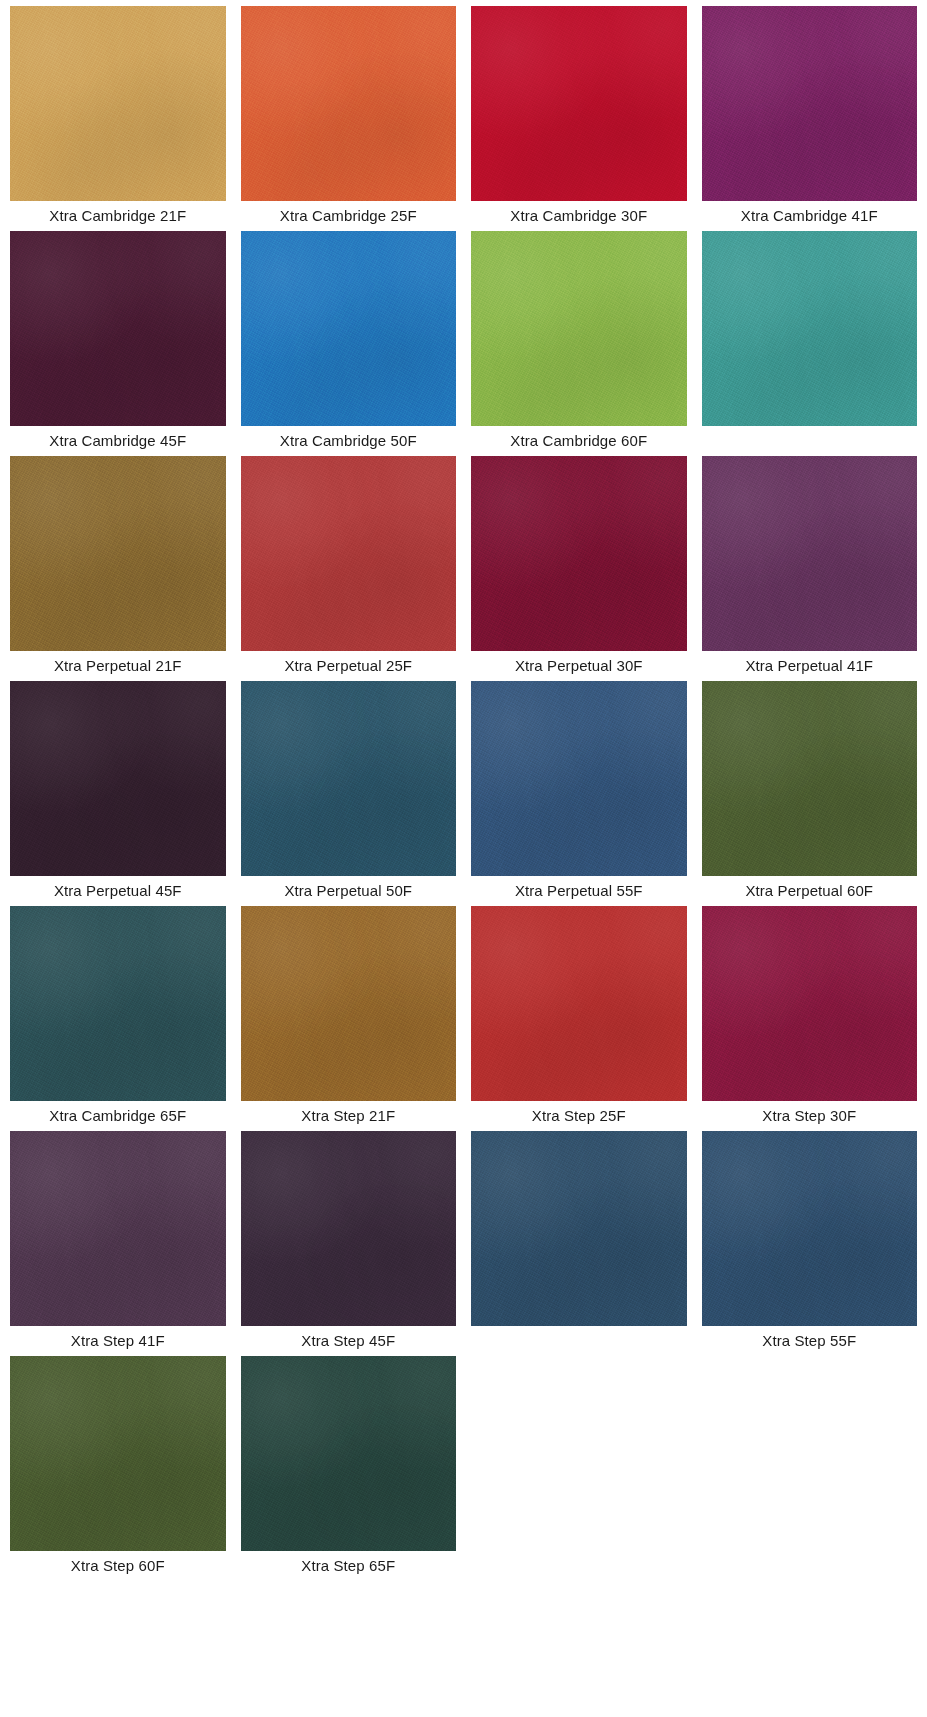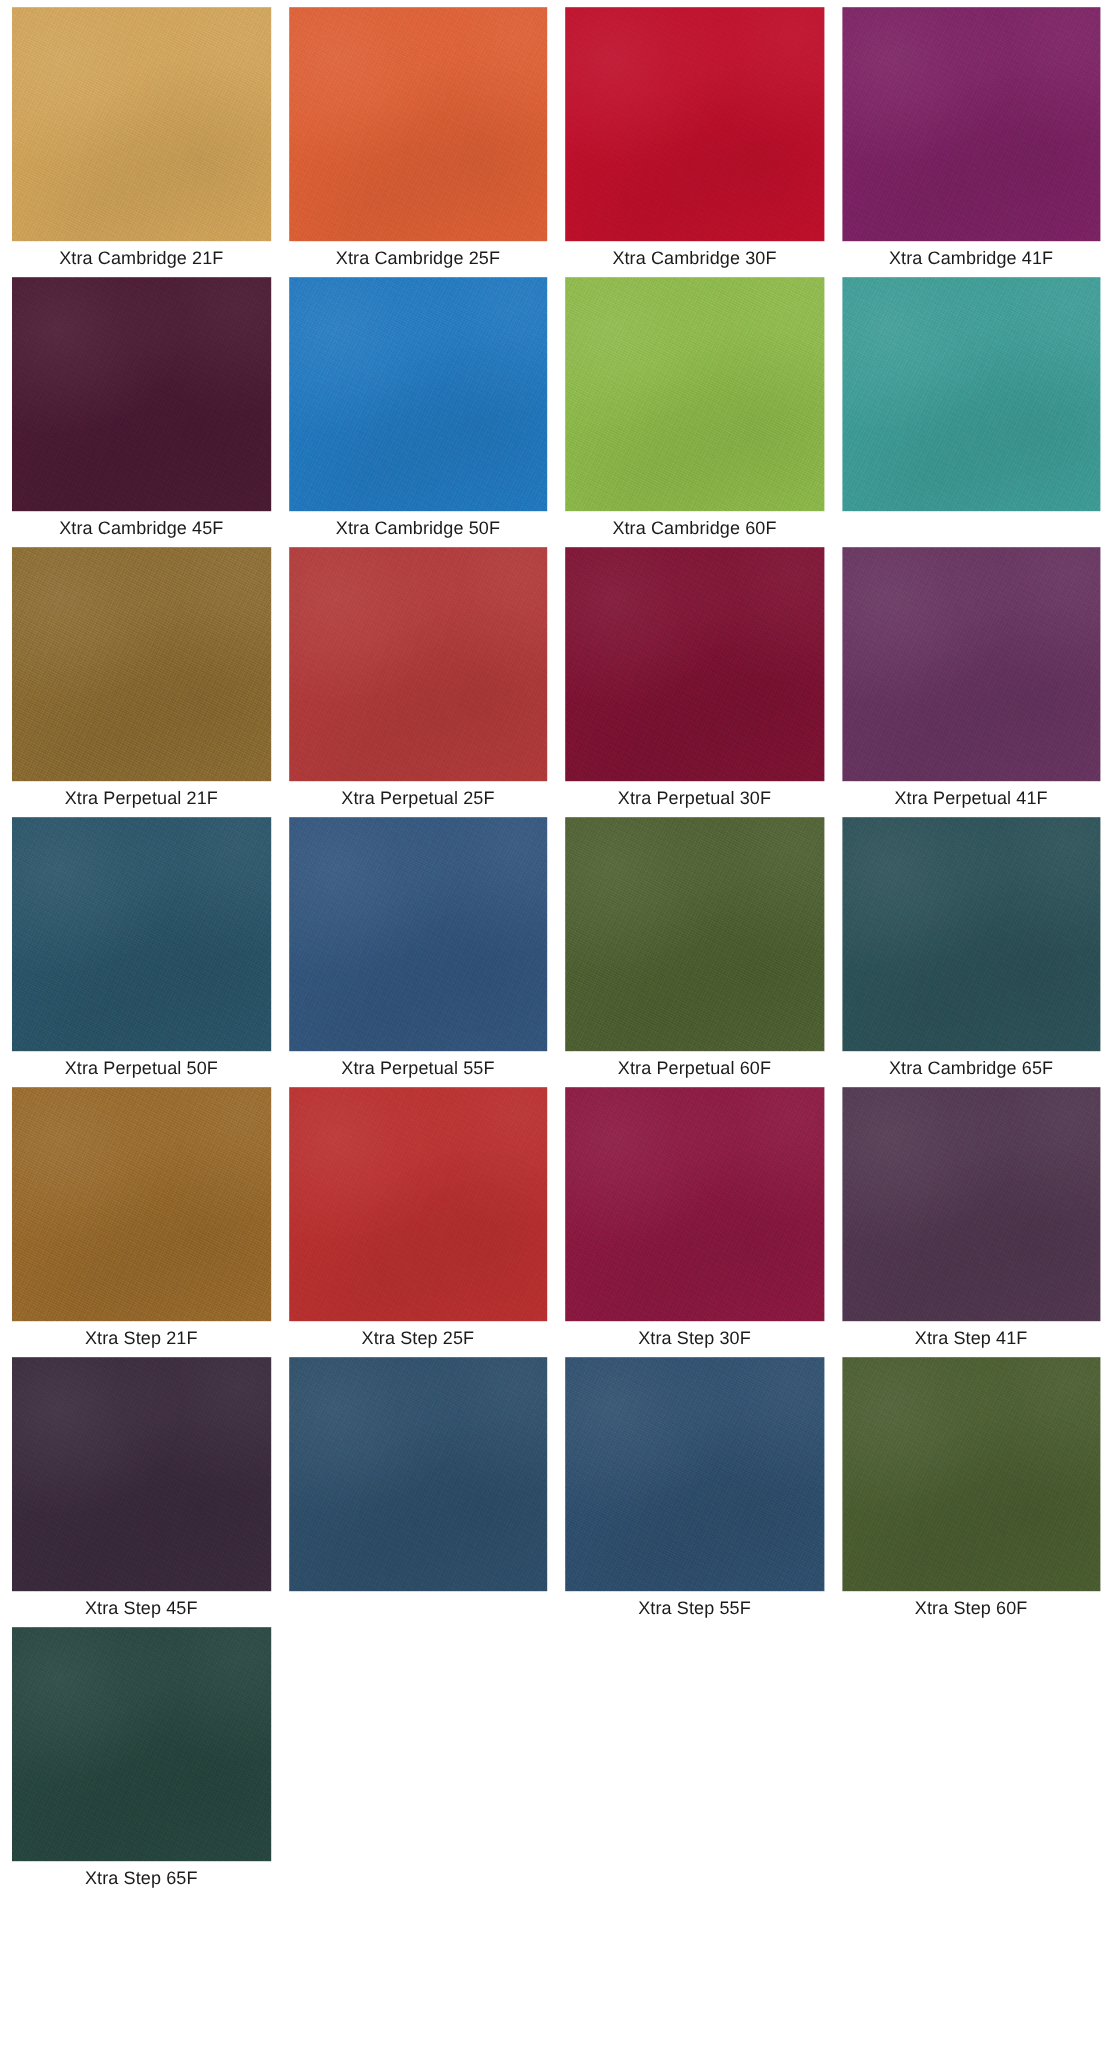--- a/index.html
+++ b/index.html
@@ -145,20 +145,24 @@
     </div>
     <div class="swatch-cell">
       <div class="swatch-chip" style="background-color: rgb(125, 18, 51);"></div>
       <div class="swatch-label">Xtra Perpetual 30F</div>
     </div>
     <div class="swatch-cell">
       <div class="swatch-chip" style="background-color: rgb(102, 52, 95);"></div>
       <div class="swatch-label">Xtra Perpetual 41F</div>
     </div>
     <div class="swatch-cell">
+      <div class="swatch-chip" style="background-color: rgb(51, 31, 46);"></div>
+      <div class="swatch-label">Xtra Perpetual 45F</div>
+    </div>
+    <div class="swatch-cell">
       <div class="swatch-chip" style="background-color: rgb(42, 84, 104);"></div>
       <div class="swatch-label">Xtra Perpetual 50F</div>
     </div>
     <div class="swatch-cell">
       <div class="swatch-chip" style="background-color: rgb(51, 85, 124);"></div>
       <div class="swatch-label">Xtra Perpetual 55F</div>
     </div>
     <div class="swatch-cell">
       <div class="swatch-chip" style="background-color: rgb(78, 96, 50);"></div>
       <div class="swatch-label">Xtra Perpetual 60F</div>

